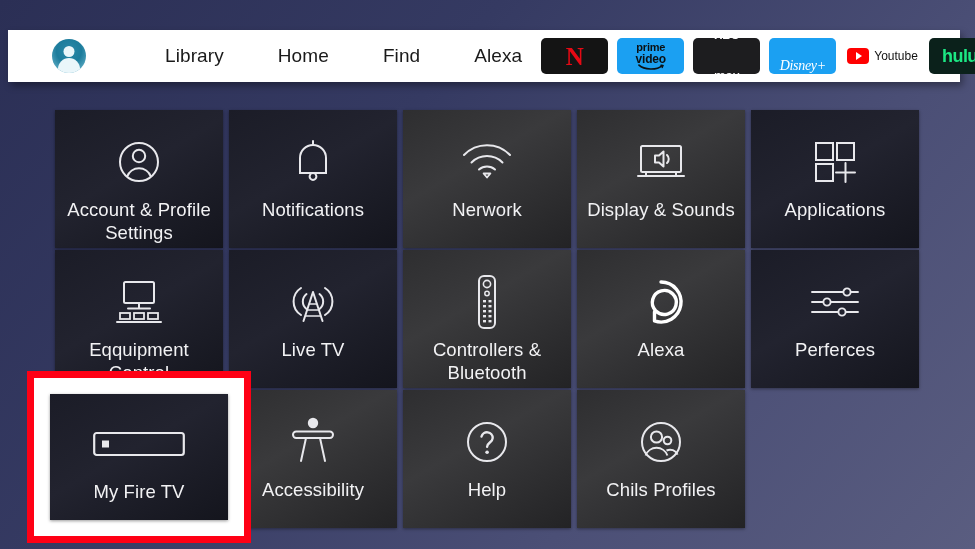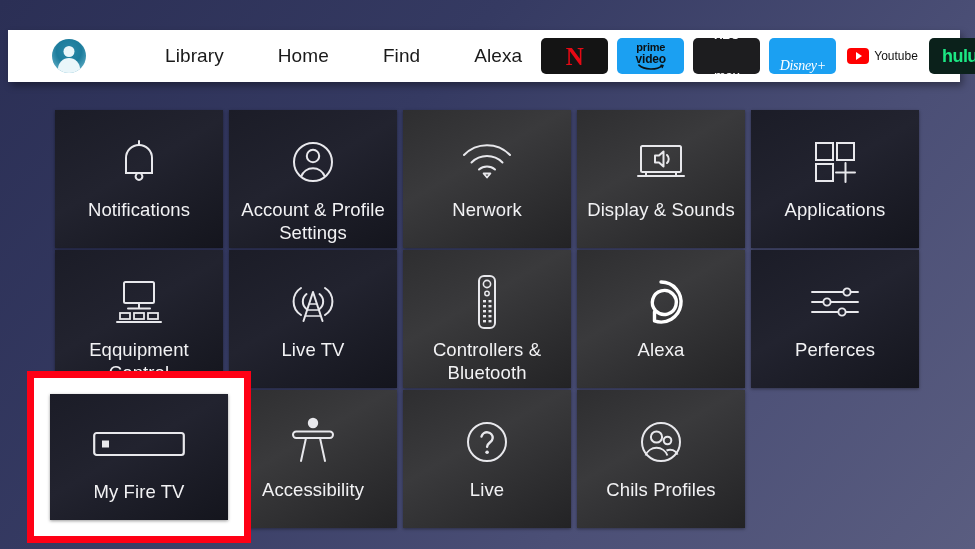--- a/index.html
+++ b/index.html
@@ -261,38 +261,38 @@
       
     </div>
 
   </div>
 </div>
 
 <div id="grid">
 
   <div class="tile">
     <div class="ticon">
+      <svg width="50" height="50" viewBox="0 0 50 50">
+        <circle cx="25" cy="25" r="19" fill="none" stroke="#e8e8ec" stroke-width="2"></circle>
+        <circle cx="25" cy="19" r="6.2" fill="none" stroke="#e8e8ec" stroke-width="2"></circle>
+        <path d="M13.2 39.5 a12.6 12.6 0 0 1 23.6 0" fill="none" stroke="#e8e8ec" stroke-width="2"></path>
+      </svg>
+    </div>
+    <div class="tlabel">Account &amp; Profile Settings</div>
+  </div>
+
+  <div class="tile">
+    <div class="ticon">
       <svg width="44" height="50" viewBox="0 0 44 50">
         <path d="M22 4 L22 8" stroke="#e8e8ec" stroke-width="2" stroke-linecap="round"></path>
         <path d="M9 36 L9 21 a13 13 0 0 1 26 0 L35 36 Z" fill="none" stroke="#e8e8ec" stroke-width="2"></path>
         <circle cx="22" cy="39.5" r="3.4" fill="none" stroke="#e8e8ec" stroke-width="2"></circle>
       </svg>
     </div>
     <div class="tlabel">Notifications</div>
-  </div>
-
-  <div class="tile">
-    <div class="ticon">
-      <svg width="50" height="50" viewBox="0 0 50 50">
-        <circle cx="25" cy="25" r="19" fill="none" stroke="#e8e8ec" stroke-width="2"></circle>
-        <circle cx="25" cy="19" r="6.2" fill="none" stroke="#e8e8ec" stroke-width="2"></circle>
-        <path d="M13.2 39.5 a12.6 12.6 0 0 1 23.6 0" fill="none" stroke="#e8e8ec" stroke-width="2"></path>
-      </svg>
-    </div>
-    <div class="tlabel">Account &amp; Profile Settings</div>
   </div>
 
   <div class="tile gray">
     <div class="ticon">
       <svg width="54" height="40" viewBox="0 0 54 40">
         <path d="M4 13 a32 32 0 0 1 46 0" fill="none" stroke="#e8e8ec" stroke-width="2" stroke-linecap="round"></path>
         <path d="M11.5 20.5 a22 22 0 0 1 31 0" fill="none" stroke="#e8e8ec" stroke-width="2" stroke-linecap="round"></path>
         <path d="M19 27.5 a12 12 0 0 1 16 0" fill="none" stroke="#e8e8ec" stroke-width="2" stroke-linecap="round"></path>
         <path d="M23.6 31.5 L27 35.5 L30.4 31.5 Z" fill="none" stroke="#e8e8ec" stroke-width="1.8" stroke-linejoin="round"></path>
       </svg>
@@ -412,21 +412,21 @@
   </div>
 
   <div class="tile gray">
     <div class="ticon">
       <svg width="50" height="50" viewBox="0 0 50 50">
         <circle cx="25" cy="25" r="19" fill="none" stroke="#e8e8ec" stroke-width="2"></circle>
         <path d="M19.5 19.5 a5.7 5.7 0 0 1 11.2 1.6 c0 4.2 -5.6 4.6 -5.6 8.6" fill="none" stroke="#e8e8ec" stroke-width="2.4" stroke-linecap="round"></path>
         <circle cx="25.1" cy="35.3" r="1.8" fill="#e8e8ec"></circle>
       </svg>
     </div>
-    <div class="tlabel">Live</div>
+    <div class="tlabel">Help</div>
   </div>
 
   <div class="tile gray">
     <div class="ticon">
       <svg width="50" height="50" viewBox="0 0 50 50">
         <circle cx="25" cy="25" r="19" fill="none" stroke="#e8e8ec" stroke-width="2"></circle>
         <circle cx="20.5" cy="20" r="5.6" fill="none" stroke="#e8e8ec" stroke-width="2"></circle>
         <circle cx="31.5" cy="23.5" r="3.8" fill="none" stroke="#e8e8ec" stroke-width="2"></circle>
         <path d="M9.6 38.5 a11.6 11.6 0 0 1 21.8 0" fill="none" stroke="#e8e8ec" stroke-width="2"></path>
         <path d="M30.5 33.5 a8 8 0 0 1 11 4.2" fill="none" stroke="#e8e8ec" stroke-width="2"></path>

